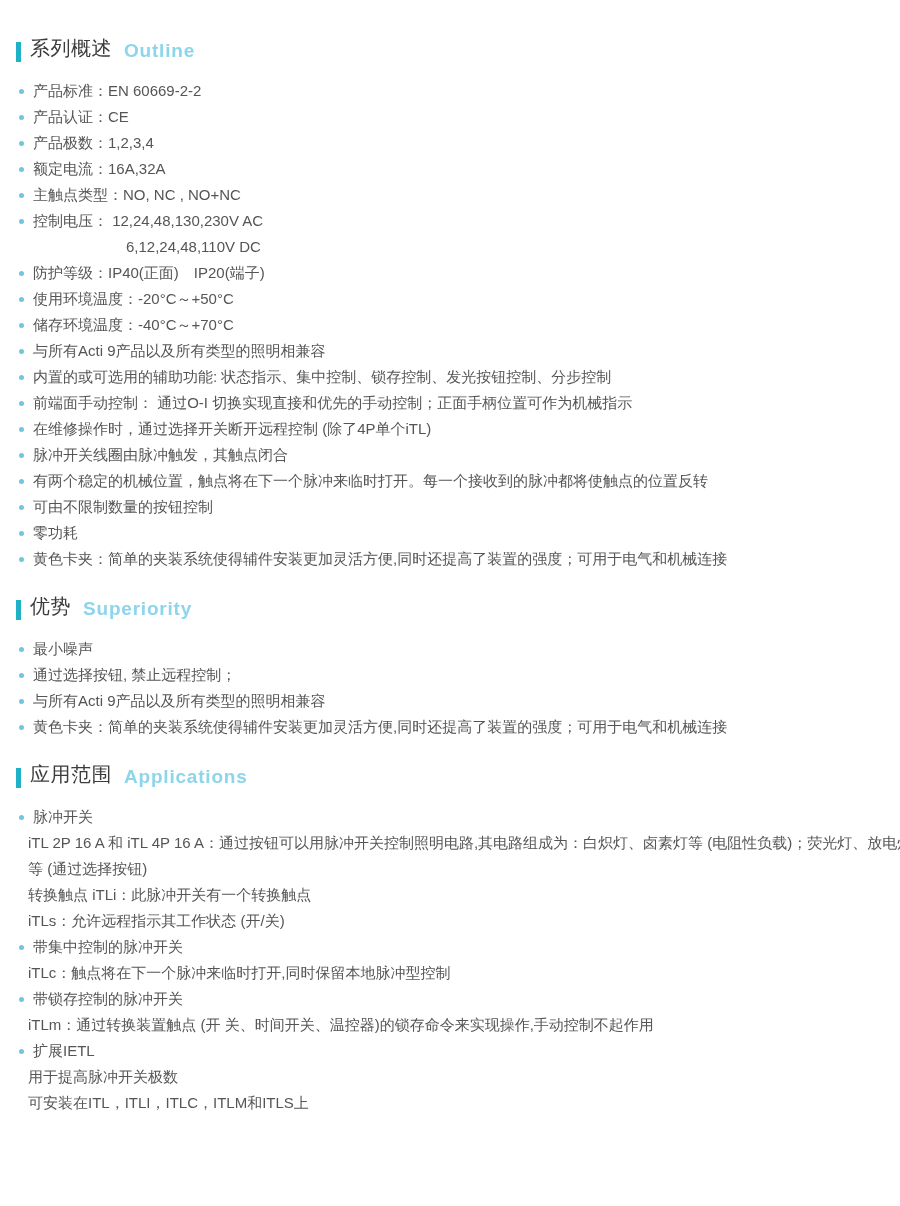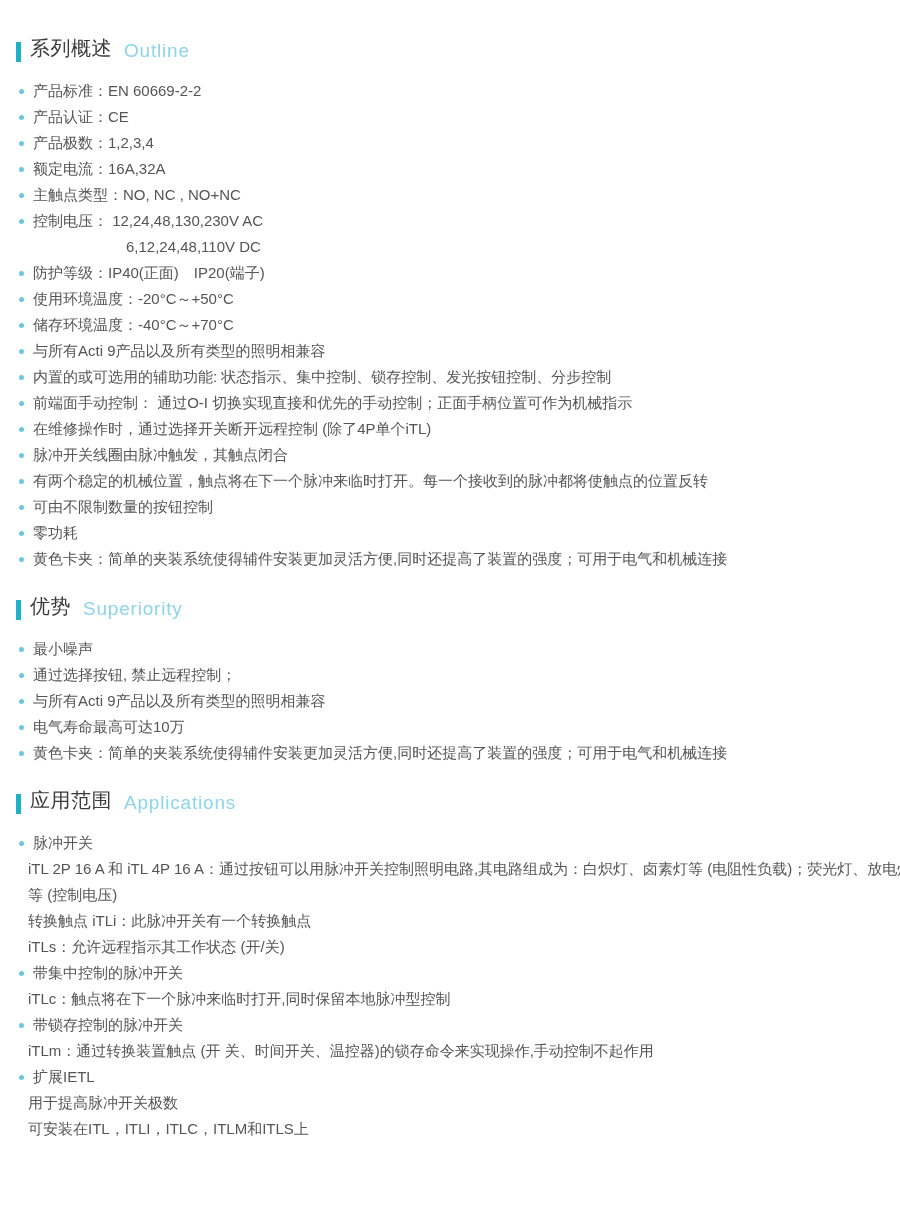--- a/index.html
+++ b/index.html
@@ -37,21 +37,21 @@
     font-size: 20px;
     color: var(--header-zh, #3b3b3b);
     font-weight: 500;
     letter-spacing: 0.5px;
   }
   .title-en {
     font-size: 19px;
     color: var(--header-en, #8cd5ea);
     margin-left: 12px;
     letter-spacing: 0.8px;
-    font-weight: 400;
+    font-weight: 700;
   }
   ul.section-list {
     list-style: none;
     margin: 16px 2px 0 0;
     padding: 0;
   }
   ul.section-list li {
     position: relative;
     line-height: 26px;
     font-size: 15px;
@@ -178,23 +178,20 @@
   </li>
 
   <li>
     <span>通过选择按钮, 禁止远程控制；</span>
   </li>
 
   <li>
     <span>与所有Acti 9产品以及所有类型的照明相兼容</span>
   </li>
 
-  <li>
-    <span>电气寿命最高可达10万</span>
-  </li>
 
   <li>
     <span>黄色卡夹：简单的夹装系统使得辅件安装更加灵活方便,同时还提高了装置的强度；可用于电气和机械连接</span>
   </li>
 </ul>
   </section>
 
   <section class="section">
     <div class="section-header">
       <span class="accent-bar"></span>
@@ -204,21 +201,21 @@
     <ul class="section-list">
   <li>
     <span>脉冲开关</span>
   </li>
 
   <li class="no-bullet">
     <span>iTL 2P 16 A 和 iTL 4P 16 A：通过按钮可以用脉冲开关控制照明电路,其电路组成为：白炽灯、卤素灯等 (电阻性负载)；荧光灯、放电灯</span>
   </li>
 
   <li class="no-bullet">
-    <span>等 (控制电压)</span>
+    <span>等 (通过选择按钮)</span>
   </li>
 
   <li class="no-bullet">
     <span>转换触点 iTLi：此脉冲开关有一个转换触点</span>
   </li>
 
 
   <li class="no-bullet">
     <span>iTLs：允许远程指示其工作状态 (开/关)</span>
   </li>

